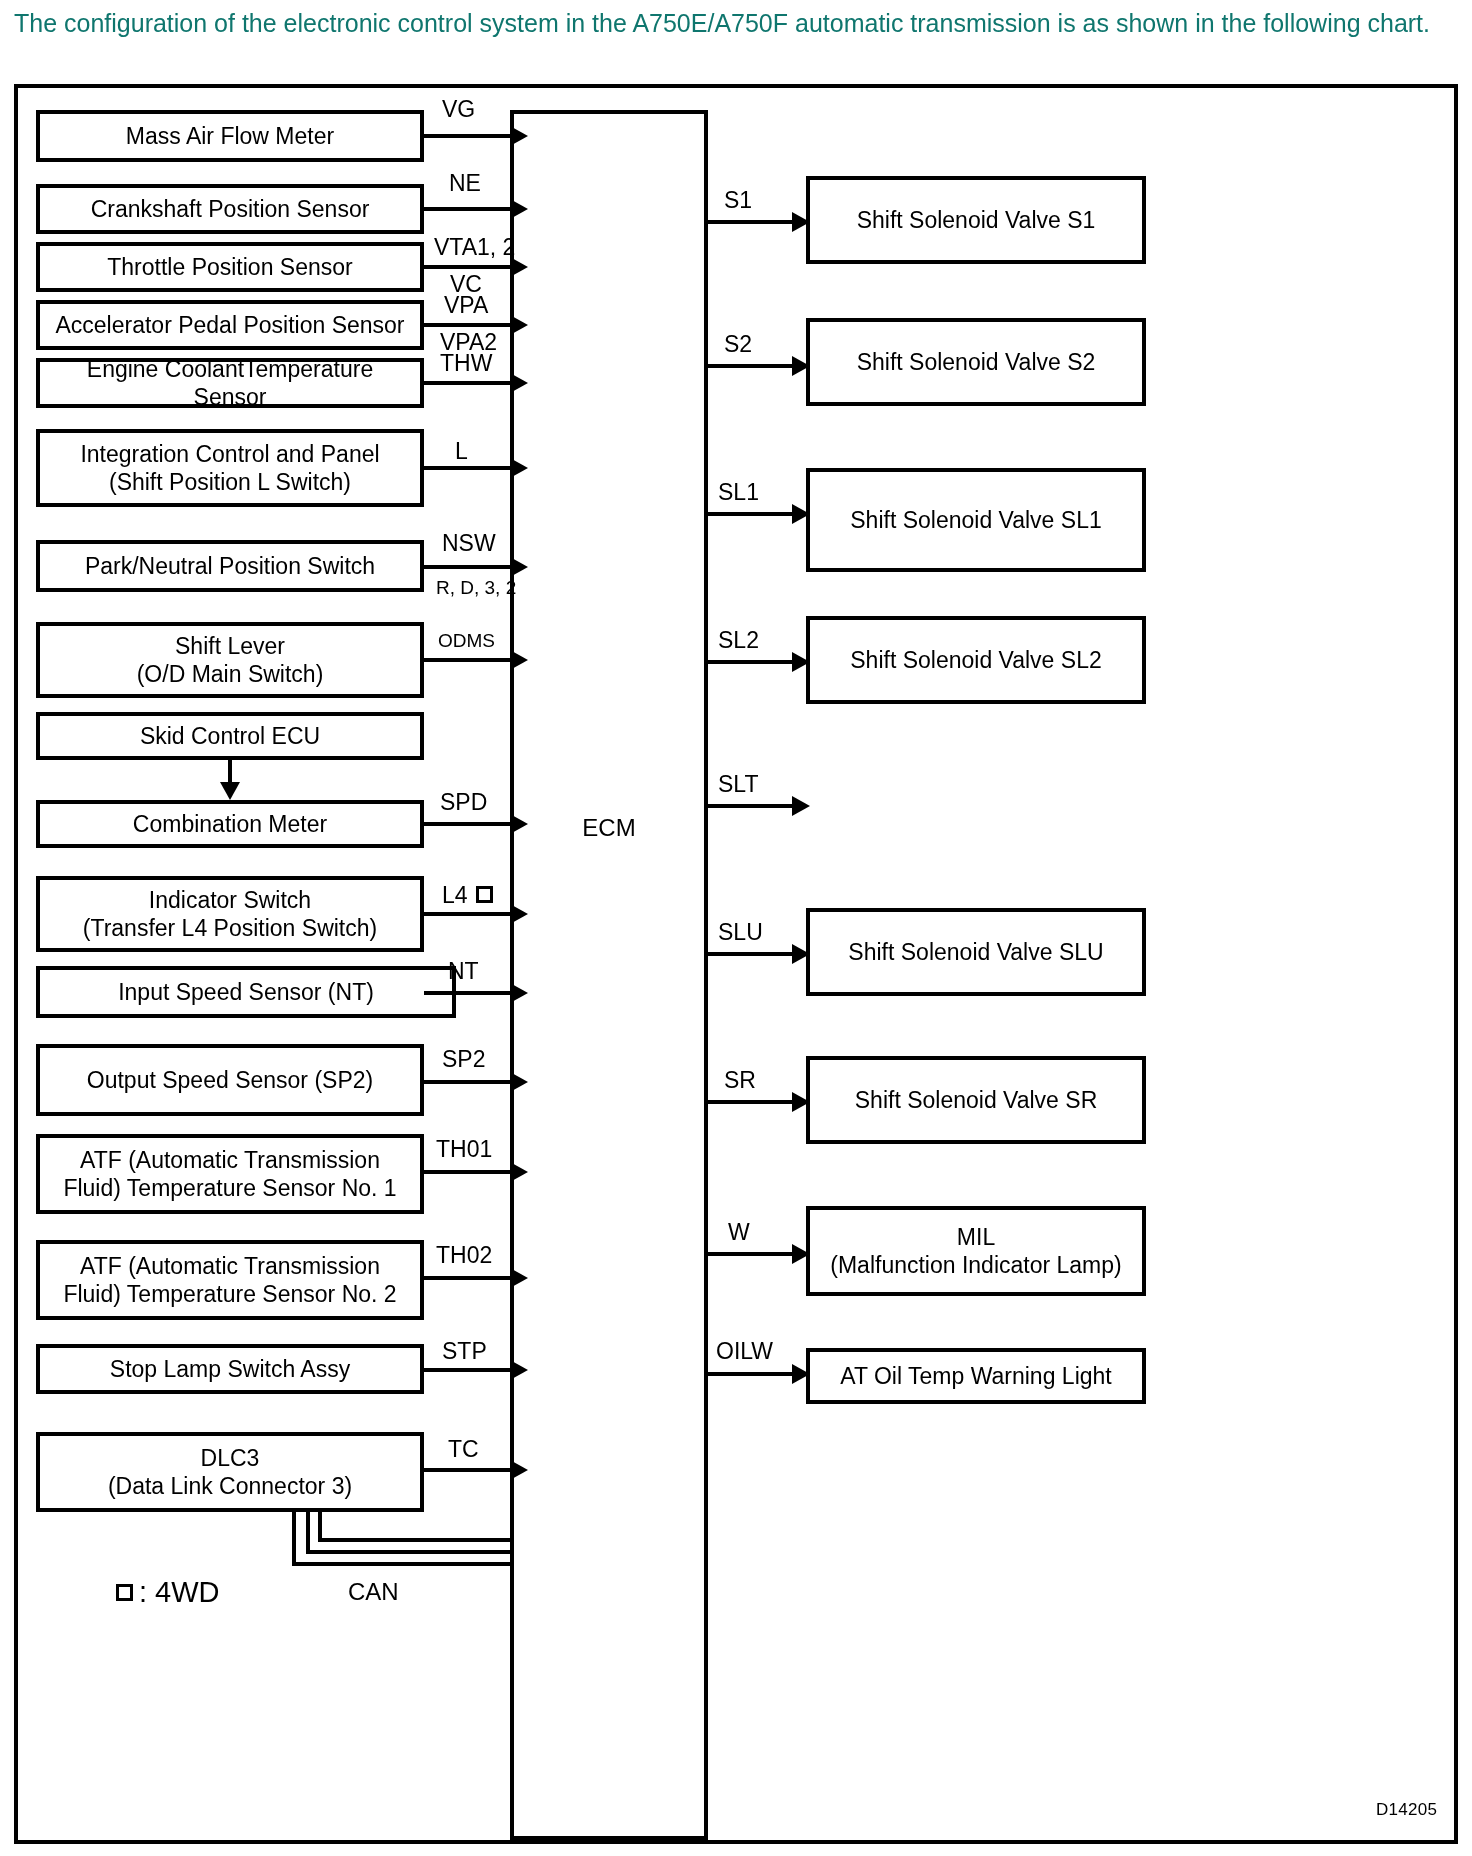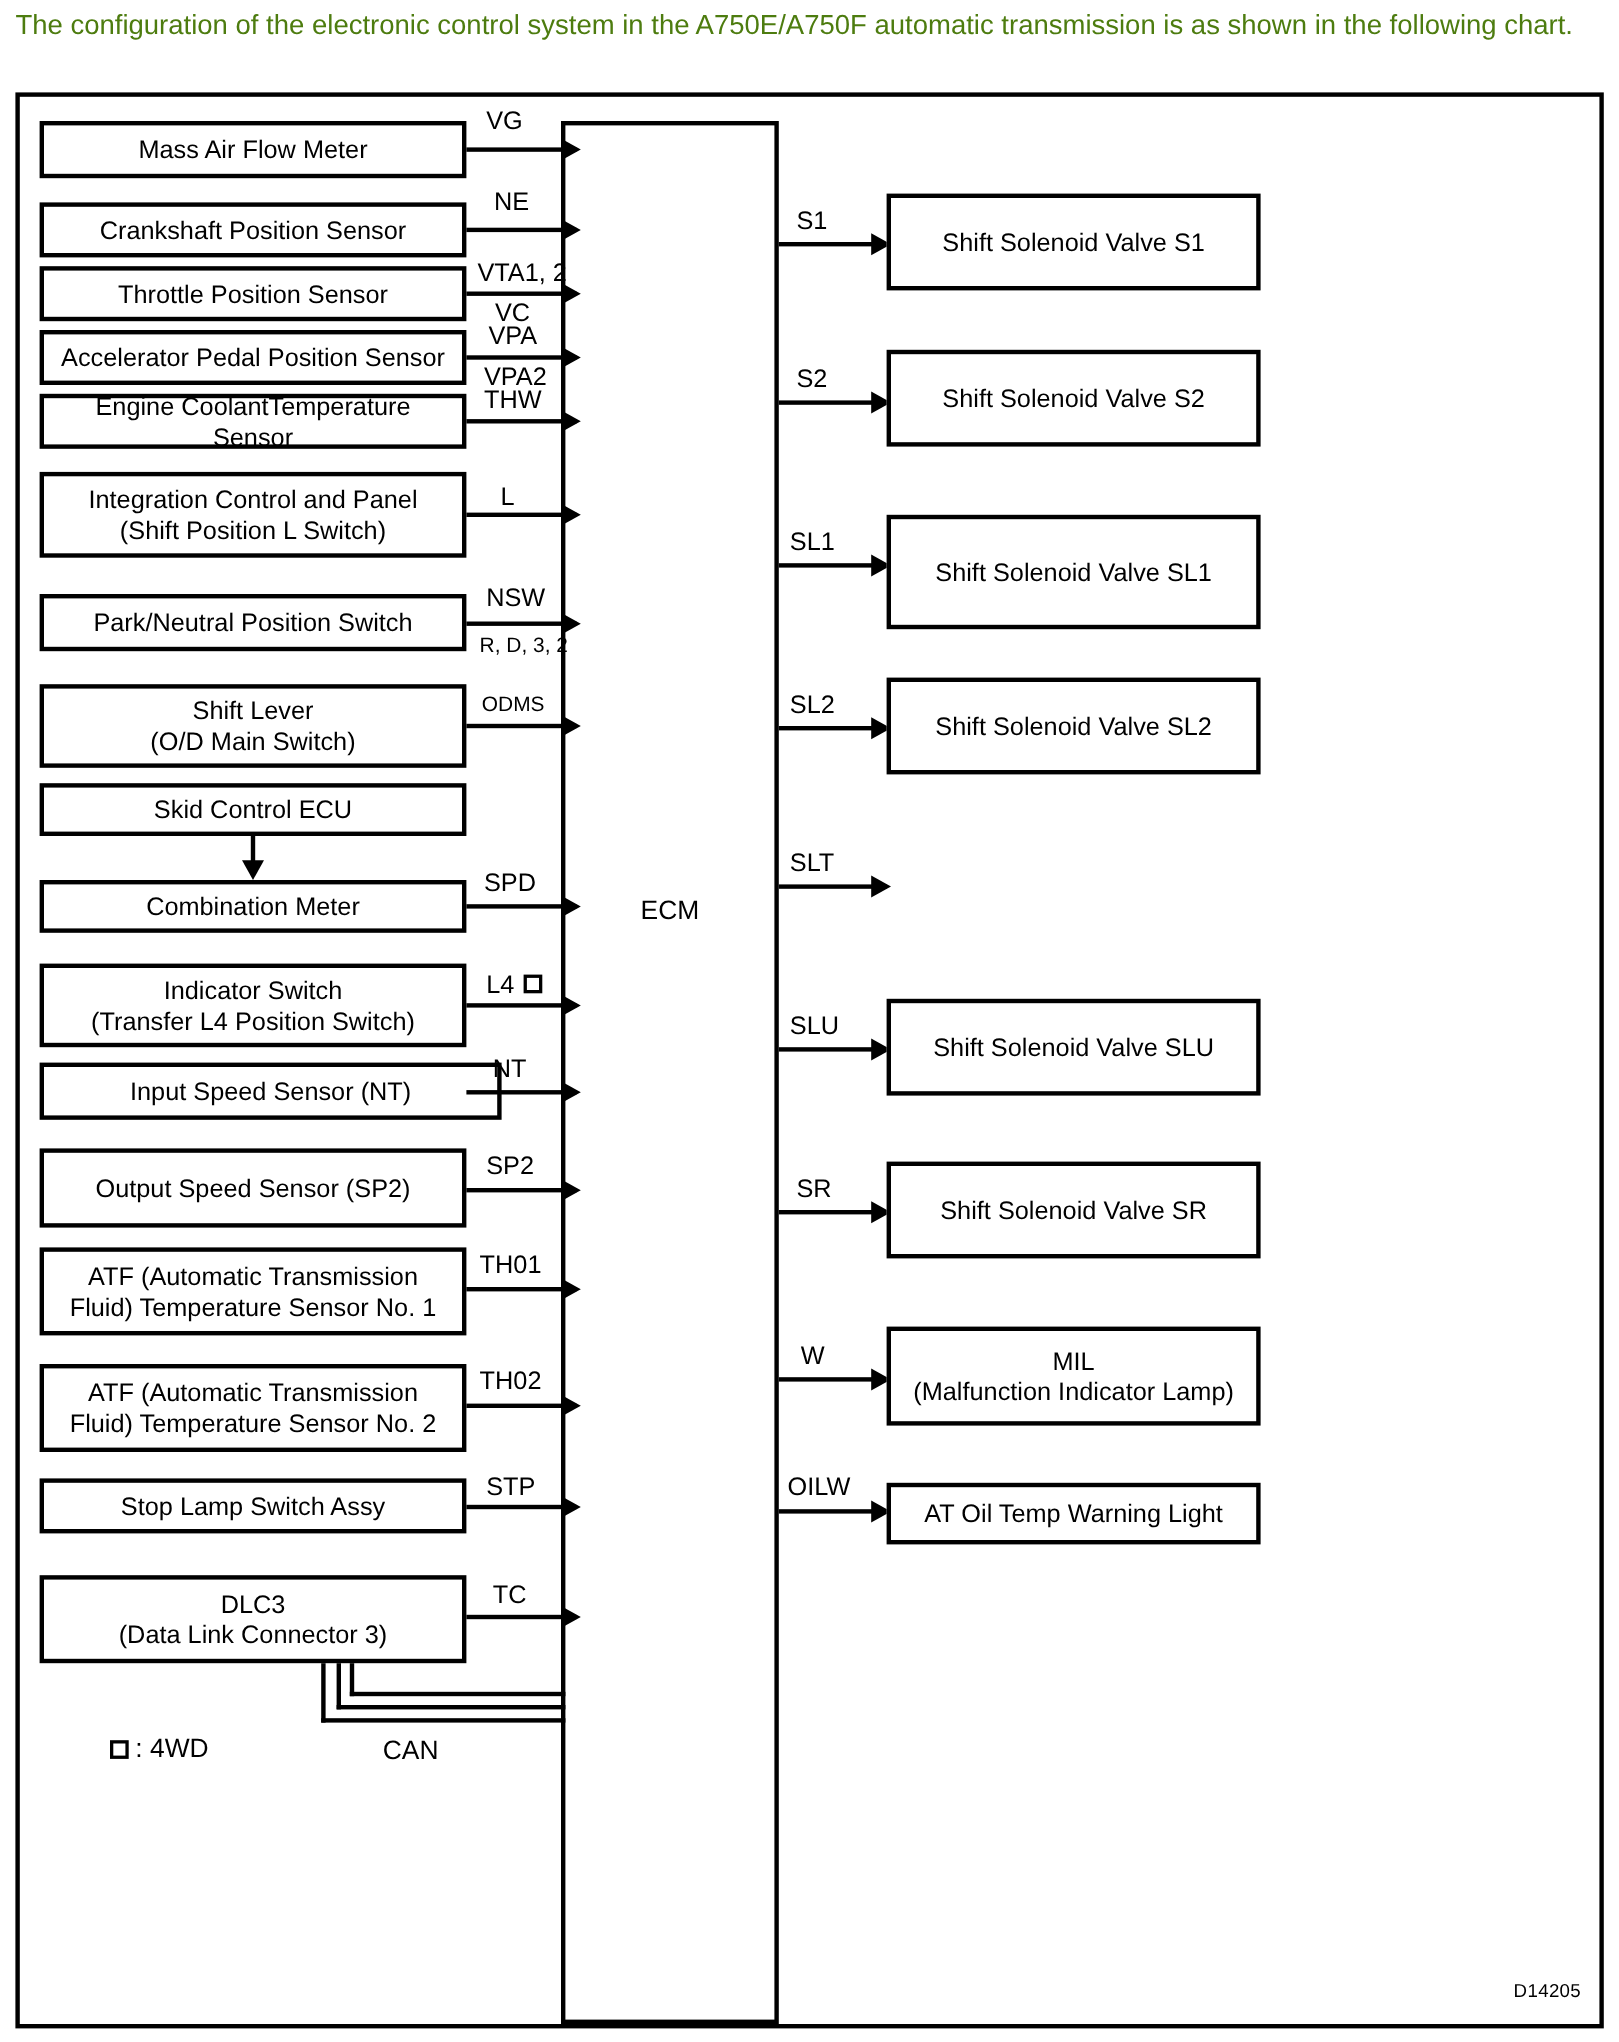--- a/index.html
+++ b/index.html
@@ -17,21 +17,21 @@
   }
 
   
   .intro {
     position: absolute;
     left: 14px;
     top: 6px;
     width: 1444px;
     font-size: 25px;
     line-height: 1.36;
-    color: #4d7c0f;
+    color: #0f766e;
   }
 
   
   .chart-frame {
     position: absolute;
     left: 14px;
     top: 84px;
     width: 1444px;
     height: 1760px;
     border: 4px solid #000;
@@ -117,25 +117,26 @@
     width: 17px;
     height: 17px;
     border: 3px solid #000;
     background: #fff;
     vertical-align: baseline;
   }
 
   
   .legend {
     position: absolute;
-    font-size: 24px;
+    font-size: 29px;
     display: flex;
     align-items: center;
     gap: 6px;
     white-space: nowrap;
+    margin-left: 16px;
   }
 
   
   .can-bundle { position: absolute; }
   .can-label {
     position: absolute;
     font-size: 24px;
   }
 
   

